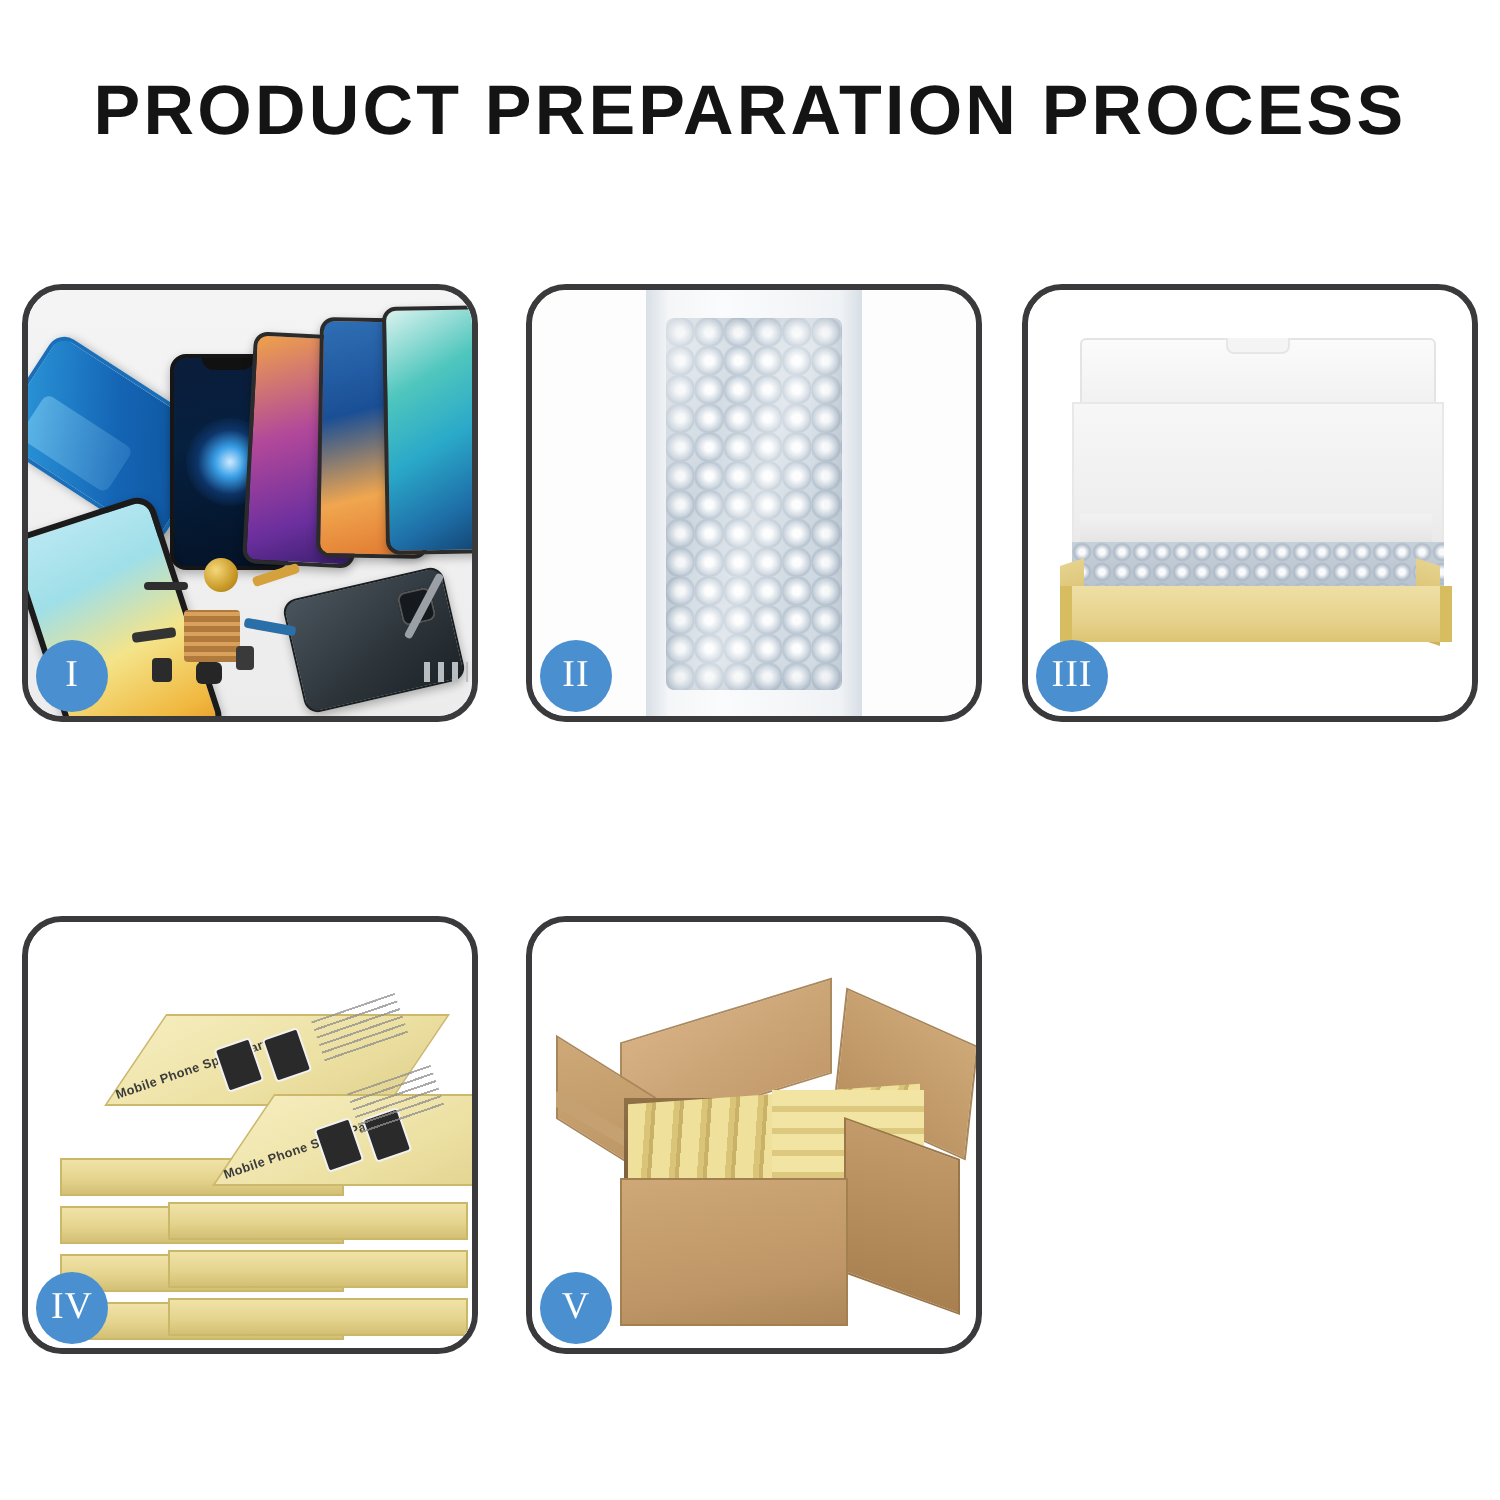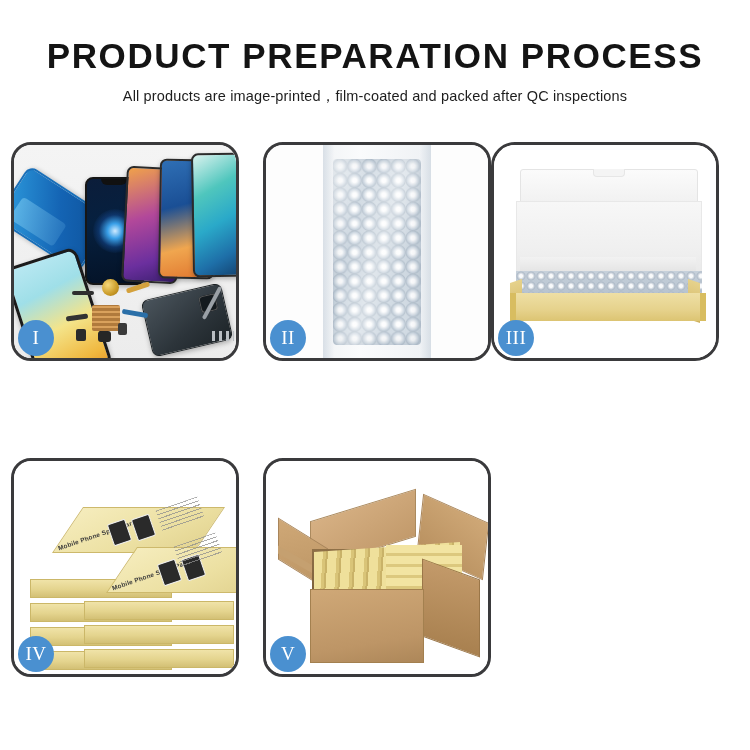--- a/index.html
+++ b/index.html
@@ -24,21 +24,21 @@
 
   
   .grid{position:absolute;left:11px;top:142px;width:728px;height:536px;}
   .panel{
     position:absolute;width:228px;height:219px;
     border:3px solid #3a3a3c;border-radius:20px;background:#ffffff;
     box-sizing:border-box;overflow:hidden;
   }
   .p1{left:0;   top:0;}
   .p2{left:252px;top:0;}
-  .p3{left:480px;top:0;border-radius:24px;}
+  .p3{left:500px;top:0;}
   .p4{left:0;   top:316px;}
   .p5{left:252px;top:316px;}
   .p6{left:500px;top:316px;}
 
   .scene{position:absolute;inset:0;overflow:hidden;border-radius:17px;}
 
   .badge{
     position:absolute;left:4px;bottom:2px;width:36px;height:36px;border-radius:50%;
     background:#4a90d0;color:#ffffff;z-index:40;
     display:flex;align-items:center;justify-content:center;
@@ -203,21 +203,20 @@
   .b-tab2{position:absolute;left:72px;top:166px;width:16px;height:20px;background:rgba(150,118,74,.5);border-radius:2px;}
   .b-seam{position:absolute;left:132px;top:66px;width:2px;height:118px;background:rgba(120,92,56,.5);}
 </style>
 </head>
 <body>
 
 <div class="page">
 
   <div class="header">
     <div class="title">PRODUCT PREPARATION PROCESS</div>
-    <div class="subtitle">All products are image-printed，film-coated and packed after QC inspections</div>
   </div>
 
   <div class="grid">
 
     <div class="panel p1">
       <div class="scene s1">
         <div class="phone ph-a"></div>
         <div class="phone ph-b"></div>
         <div class="phone ph-c"></div>
         <div class="phone ph-d"></div>

